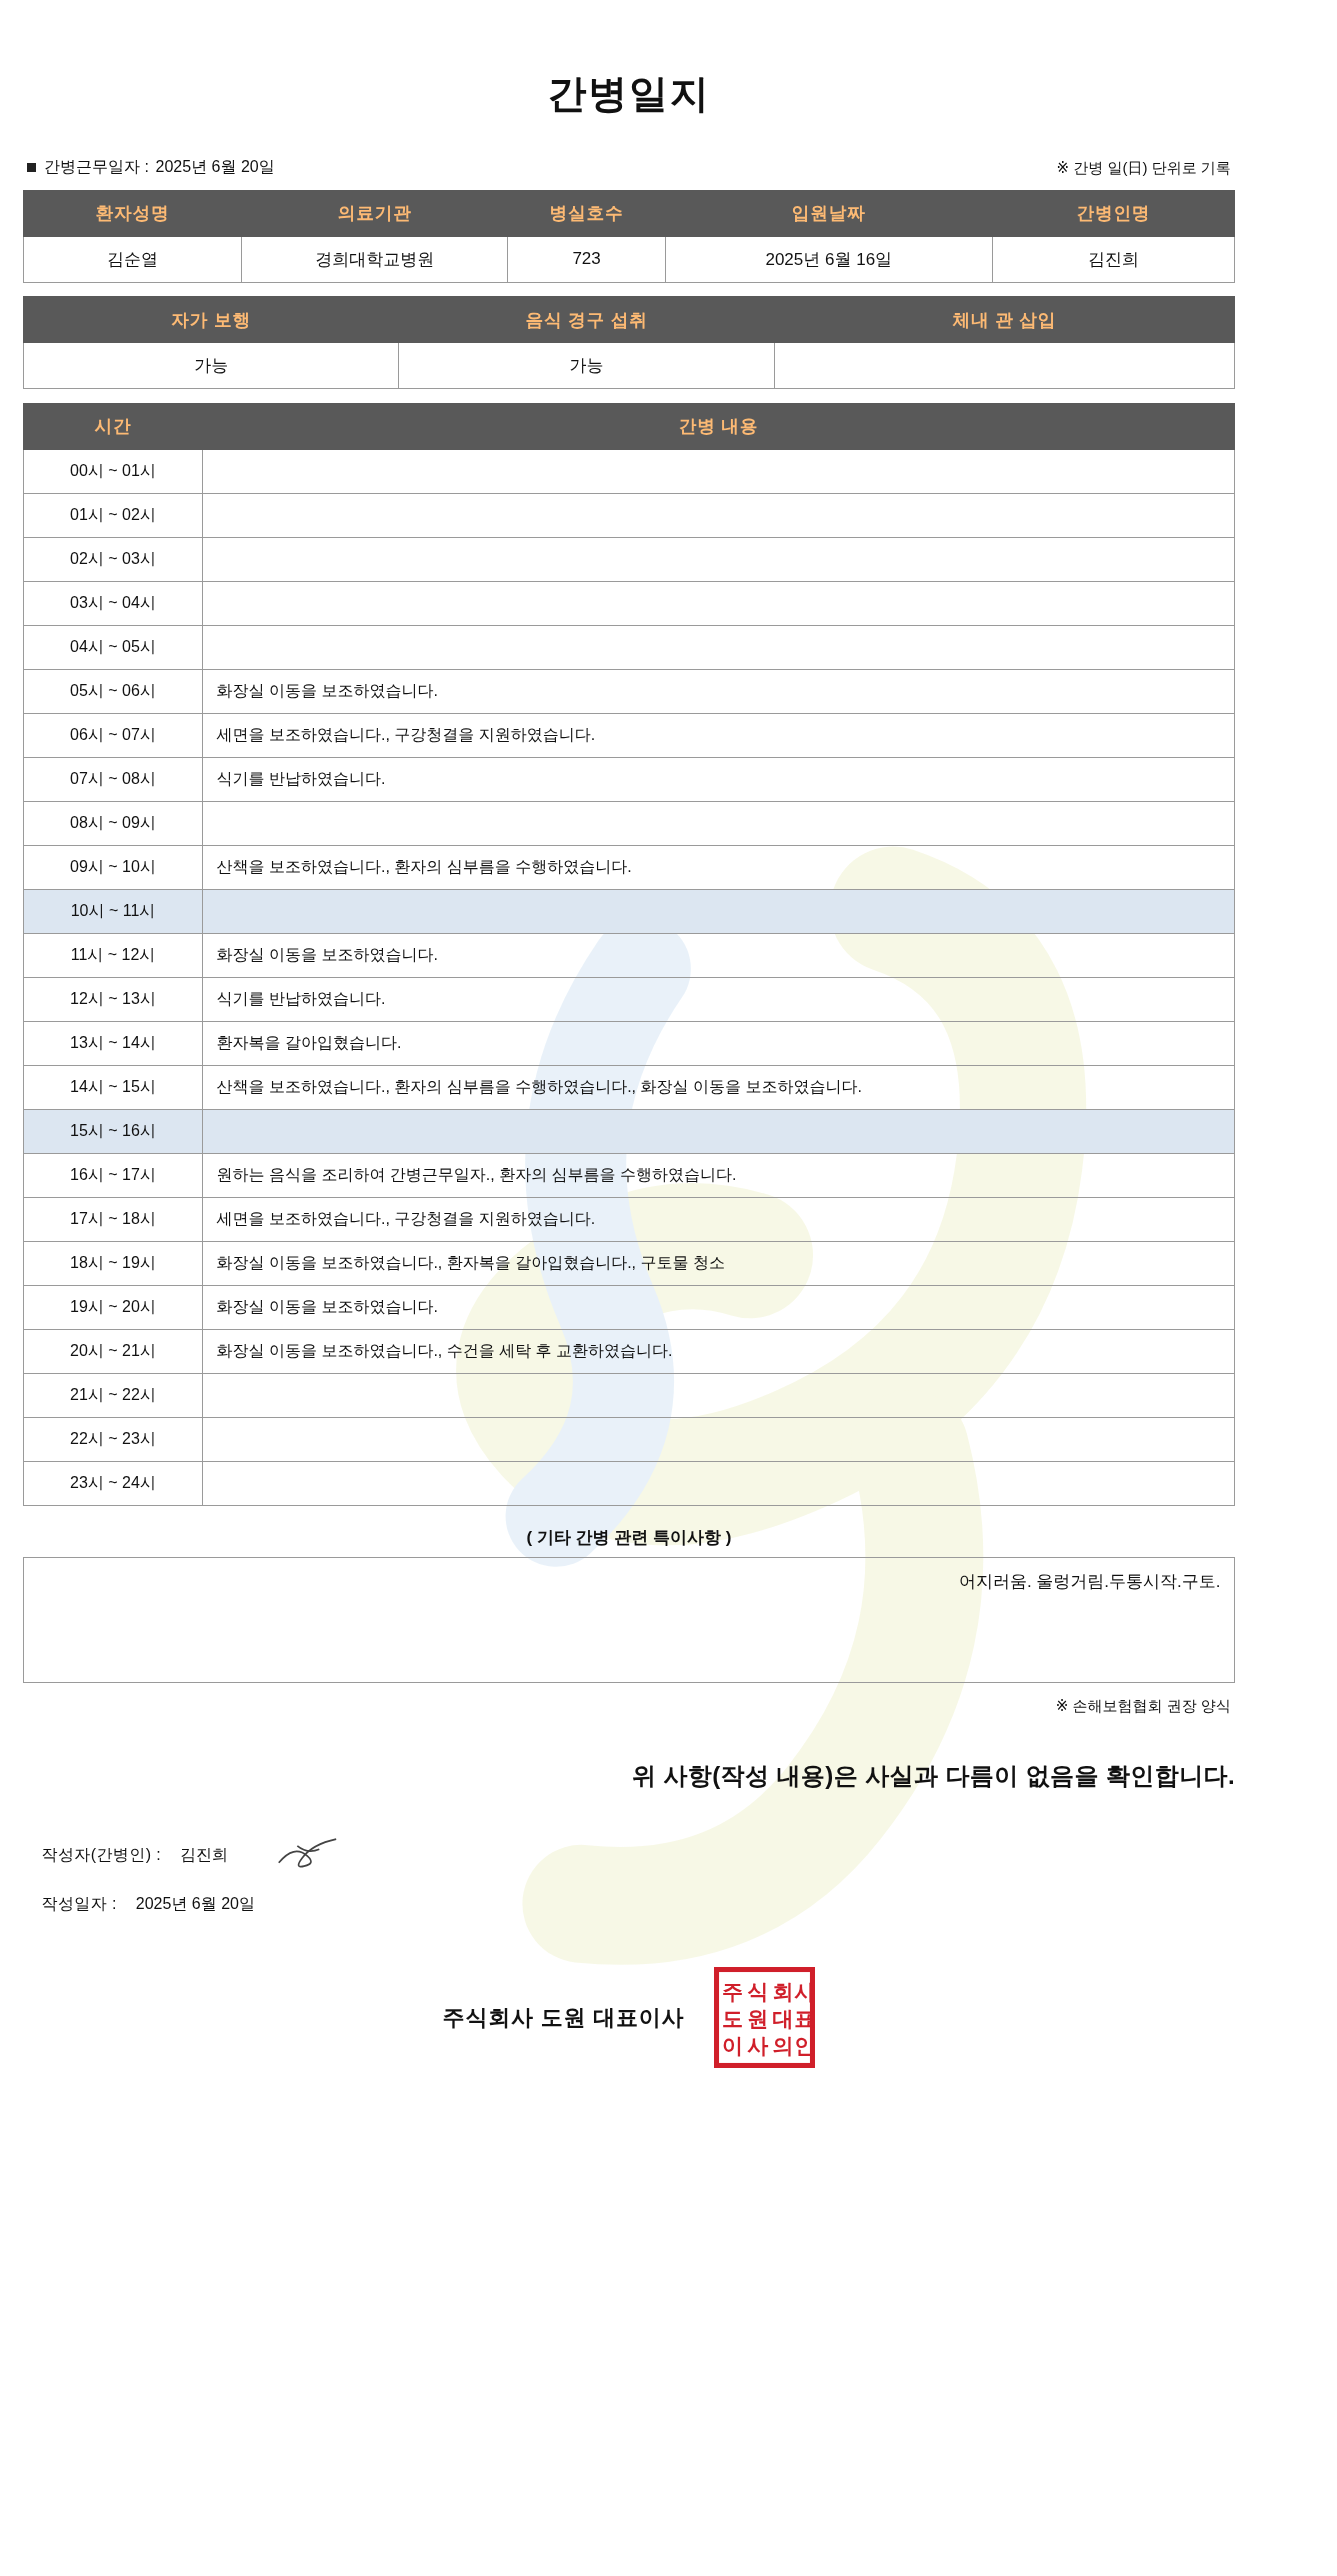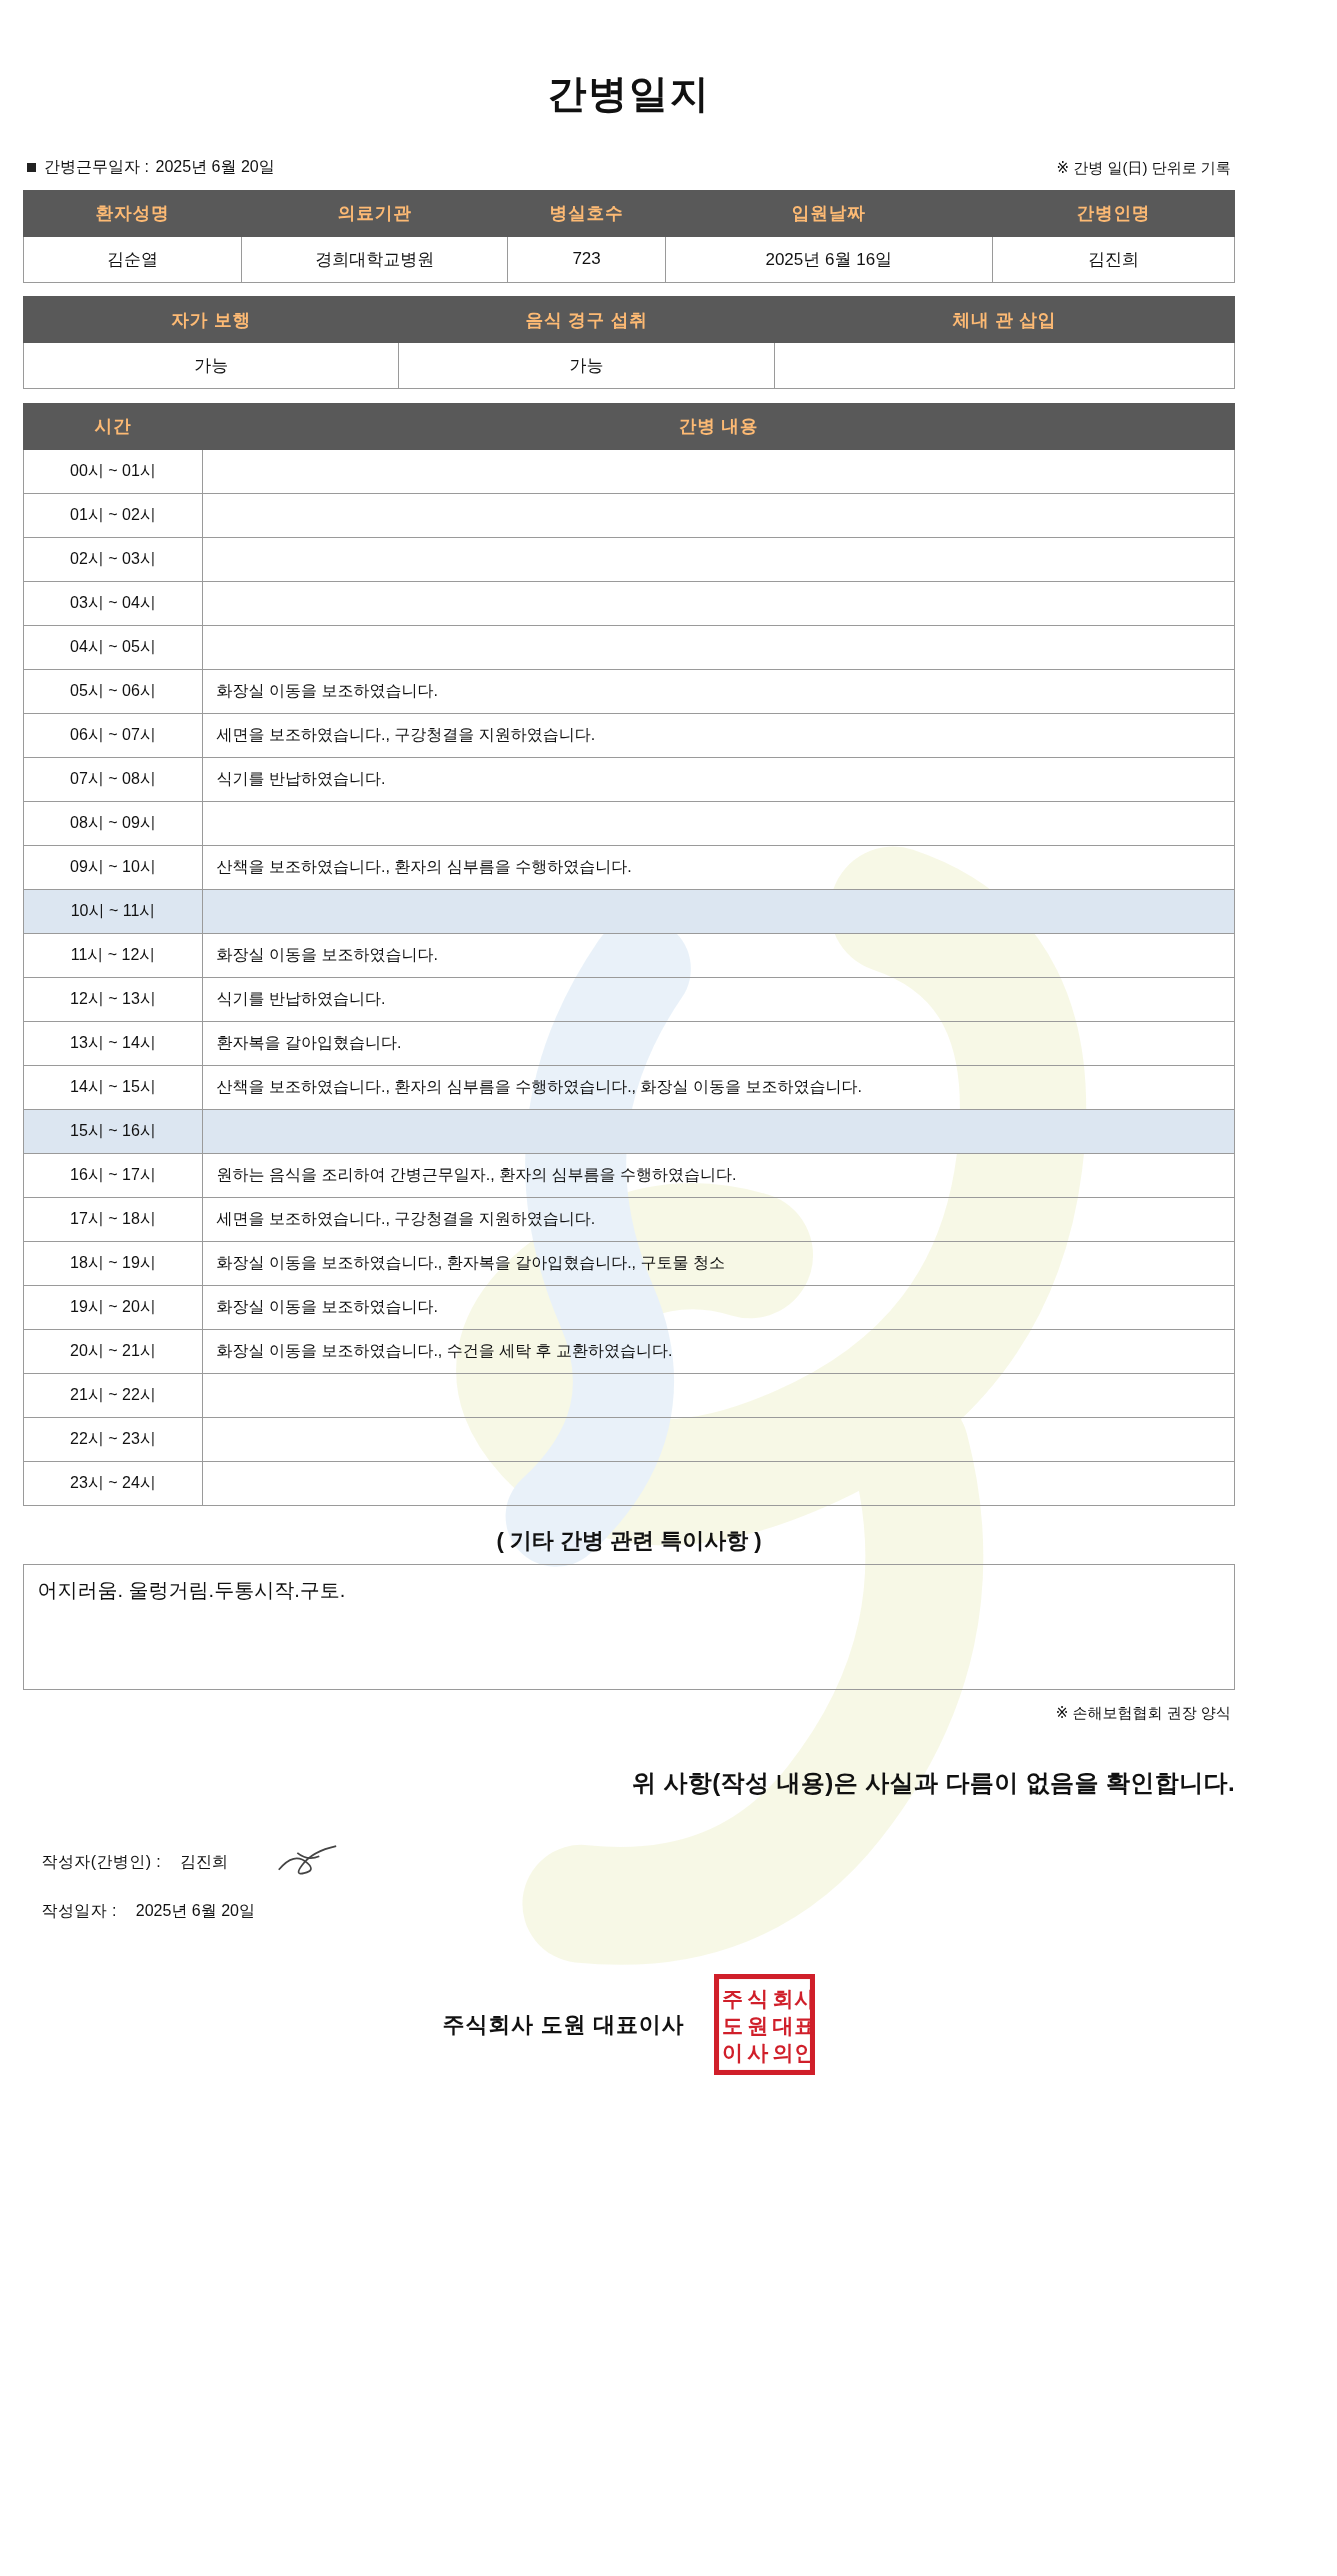--- a/index.html
+++ b/index.html
@@ -92,30 +92,30 @@
   #schedule-table td.content-cell {
     text-align: left;
     padding-left: 13.5px;
     font-size: 16px;
   }
   #schedule-table tr.hl td { background: #dce6f1; }
 
   
   .notes-title {
     text-align: center;
-    font-size: 22px;
+    font-size: 17px;
     font-weight: bold;
     padding: 20px 0 8.4px 0;
   }
   .notes-box {
     border: 0.8px solid #9a9a9a;
     height: 126px;
-    font-size: 20px;
+    font-size: 17px;
     padding: 11.8px 13.5px;
-    text-align: left;
+    text-align: right;
   }
   .form-note {
     text-align: right;
     font-size: 15px;
     padding: 13.5px 4.2px 0 4.2px;
   }
 
   
   .confirm {
     text-align: right;

